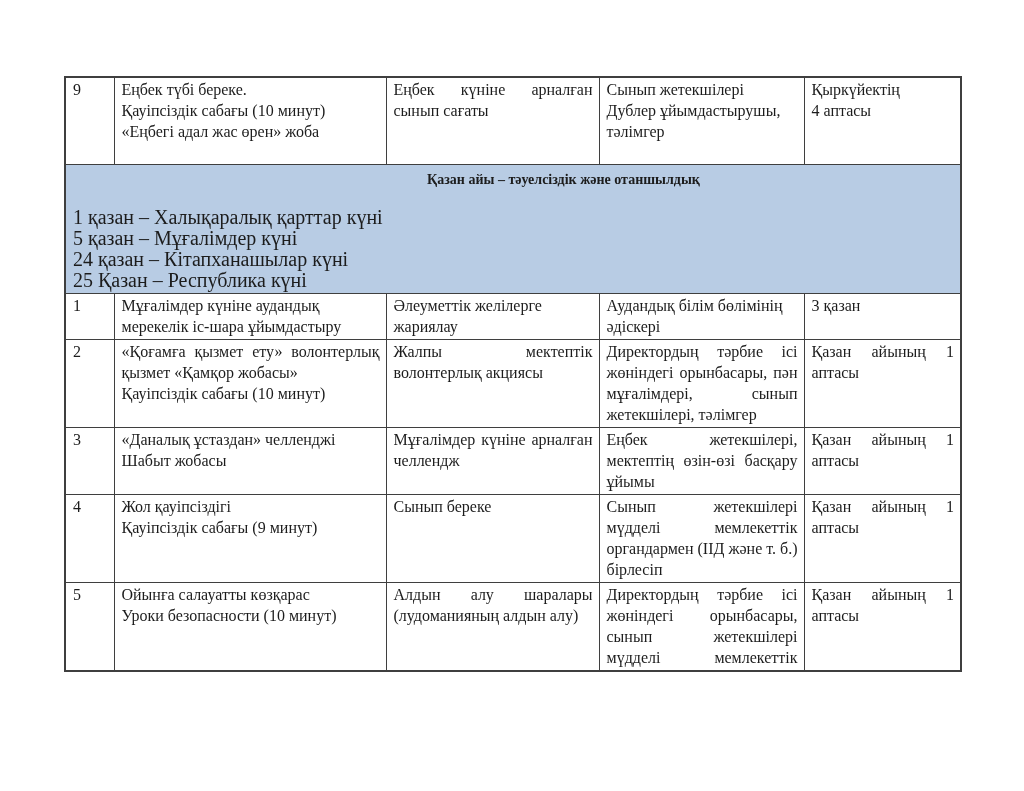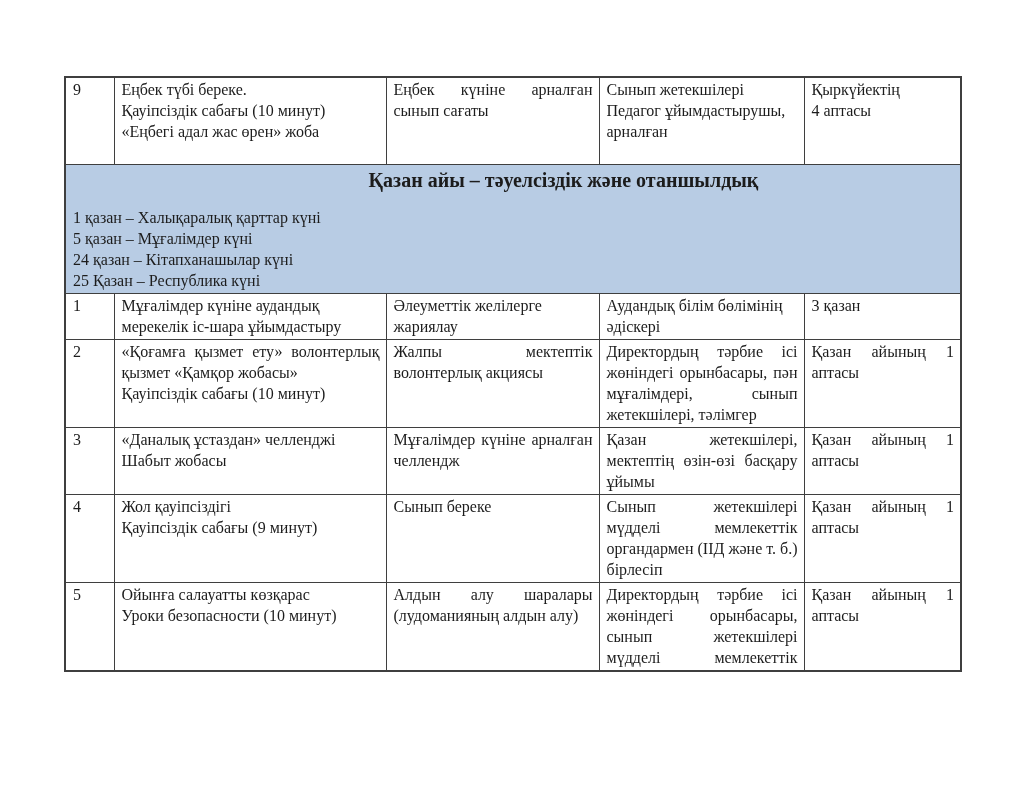--- a/index.html
+++ b/index.html
@@ -43,29 +43,29 @@
   tr.r10 td { height: 78px; }
   tr.band-row td { height: 122px; background: #b8cce4; padding-top: 4px; }
   tr.o1 td { height: 43px; }
   tr.o2 td { height: 84px; }
   tr.o3 td { height: 64px; }
   tr.o4 td { height: 84px; }
   tr.o5 td { height: 82px; }
 
   .band-title {
     font-weight: bold;
-    font-size: 20px;
+    font-size: 14px;
     text-align: center;
     padding-left: 100px;
     line-height: 22px;
   }
   .band-dates {
     margin-top: 16px;
     white-space: pre-line;
-    font-size: 16px;
+    font-size: 20px;
     line-height: 21px;
   }
 </style>
 </head>
 <body>
 
 <div class="page">
   <table class="plan">
     <colgroup>
       <col style="width:49px">
@@ -75,21 +75,21 @@
       <col style="width:157px">
     </colgroup>
     <tbody>
       <tr class="r9">
         <td class="num">9</td>
         <td class="lines">Еңбек түбі береке.
 Қауіпсіздік сабағы (10 минут)
 «Еңбегі адал жас өрен» жоба</td>
         <td class="aj">Еңбек күніне арналған сынып сағаты</td>
         <td class="lines">Сынып жетекшілері
-Педагог ұйымдастырушы, арналған</td>
+Дублер ұйымдастырушы, тәлімгер</td>
         <td class="lines">Қыркүйектің
 4 аптасы</td>
       </tr>
 
       <tr class="band-row">
         <td colspan="5">
           <div class="band-title">Қазан айы – тәуелсіздік және отаншылдық</div>
           <div class="band-dates">1 қазан – Халықаралық қарттар күні
 5 қазан – Мұғалімдер күні
 24 қазан – Кітапханашылар күні
@@ -110,21 +110,21 @@
 Қауіпсіздік сабағы (10 минут)</td>
         <td class="aj">Жалпы мектептік волонтерлық акциясы</td>
         <td class="aj">Директордың тәрбие ісі жөніндегі орынбасары, пән мұғалімдері, сынып жетекшілері, тәлімгер</td>
         <td class="aj">Қазан айының 1 аптасы</td>
       </tr>
       <tr class="o3">
         <td class="num">3</td>
         <td class="lines">«Даналық ұстаздан» челленджі
 Шабыт жобасы</td>
         <td class="aj">Мұғалімдер күніне арналған челлендж</td>
-        <td class="aj">Қазан жетекшілері, мектептің өзін-өзі басқару ұйымы</td>
+        <td class="aj">Еңбек жетекшілері, мектептің өзін-өзі басқару ұйымы</td>
         <td class="aj">Қазан айының 1 аптасы</td>
       </tr>
       <tr class="o4">
         <td class="num">4</td>
         <td class="lines">Жол қауіпсіздігі
 Қауіпсіздік сабағы (9 минут)</td>
         <td>Сынып береке</td>
         <td class="aj">Сынып жетекшілері мүдделі мемлекеттік органдармен (ІІД және т. б.) бірлесіп</td>
         <td class="aj">Қазан айының 1 аптасы</td>
       </tr>

